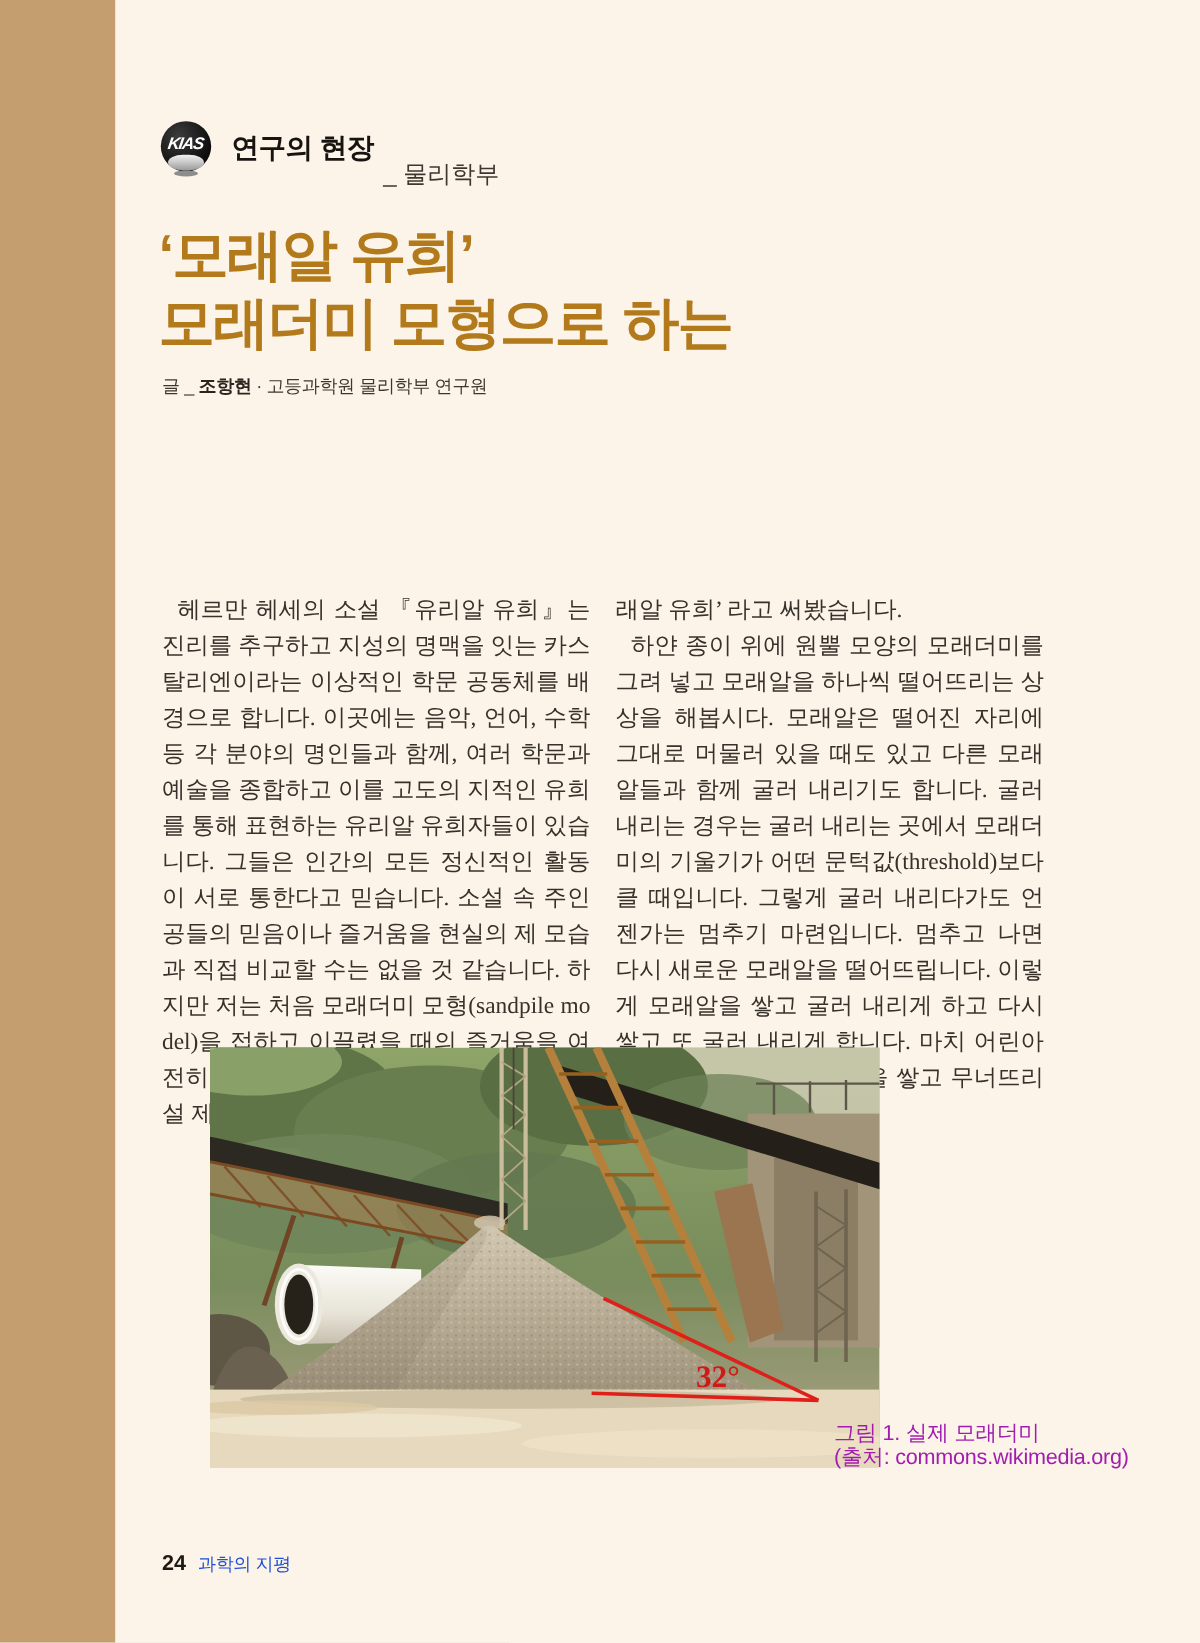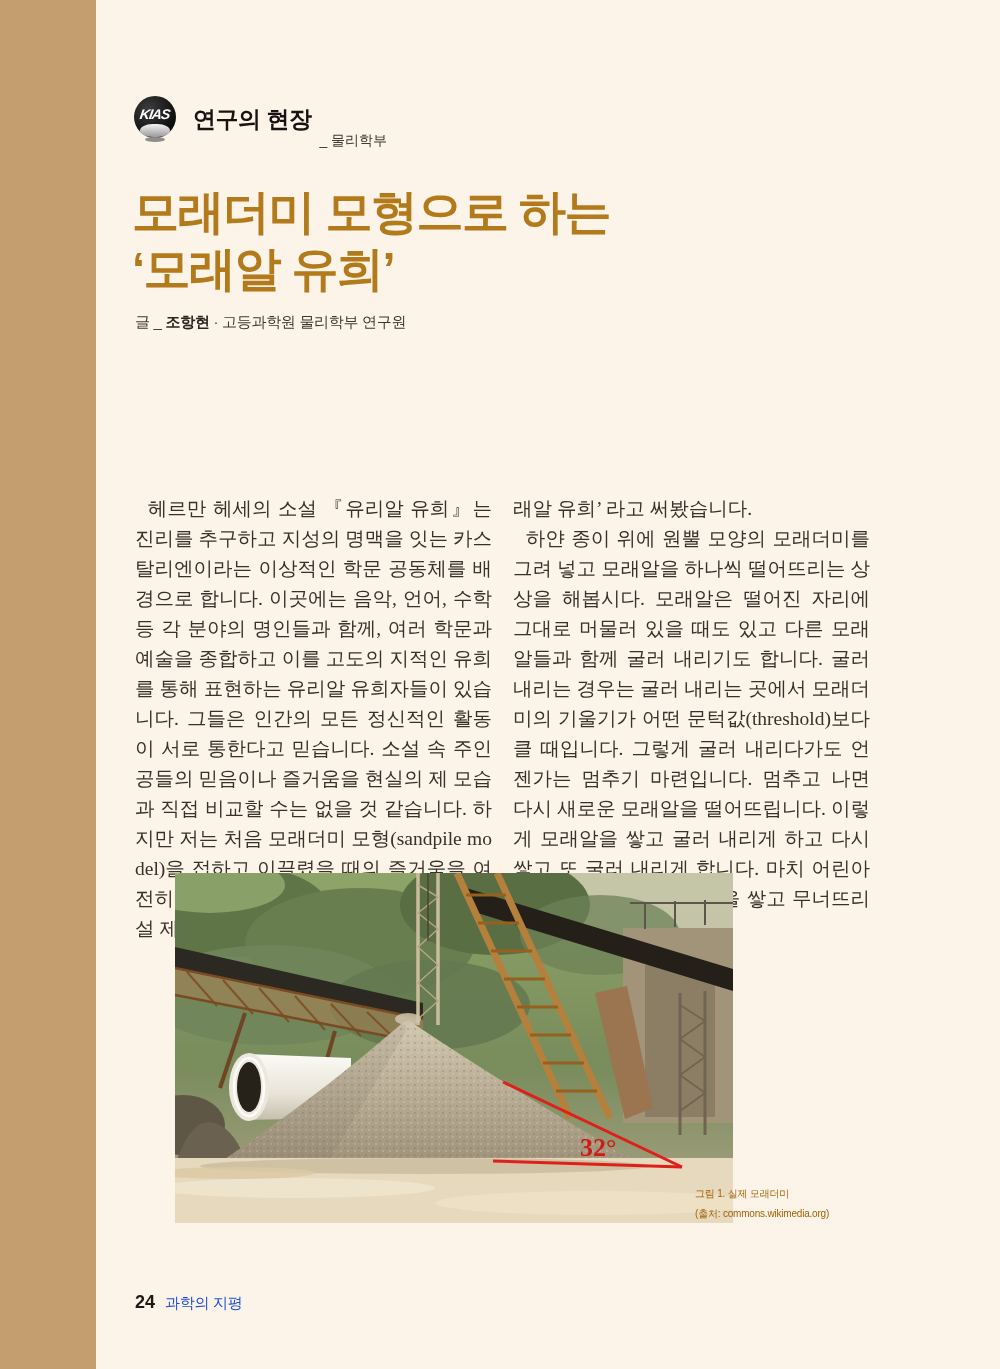--- a/index.html
+++ b/index.html
@@ -26,21 +26,21 @@
   .logo .ball span{
     position:relative;z-index:2;color:#fff;font-weight:bold;font-style:italic;
     font-size:14px;letter-spacing:-1px;transform:translateY(-3px) skewX(-8deg);
     font-family:"Liberation Sans",sans-serif;
   }
   .logo .stand{
     position:absolute;left:12px;bottom:0;width:20px;height:5px;border-radius:50%;
     background:#8d8d8d;
   }
   .section-title{margin-left:16px;font-size:23px;font-weight:800;color:#171310;letter-spacing:-0.5px;}
-  .department{margin-left:8px;font-size:14px;color:#3c3730;padding-top:8px;margin-top:36px;}
+  .department{margin-left:8px;font-size:20px;color:#3c3730;padding-top:8px;margin-top:36px;}
 
   
   .article-title{
     position:absolute;left:132px;top:183px;
     font-size:47px;line-height:57px;font-weight:800;letter-spacing:-1.5px;
     color:#b27a1b;
   }
 
   
   .byline{position:absolute;left:135px;top:313px;font-size:15px;color:#3c362e;letter-spacing:-0.3px;}
@@ -56,21 +56,21 @@
   .col{width:357px;}
   .col p{margin:0;}
   .col p.indent{text-indent:0.65em;}
   .lead-bold{font-weight:normal;}
 
   
   .figure{position:absolute;left:135px;top:873px;width:558px;height:350px;margin-left:40px;}
   .figure svg{display:block;width:558px;height:350px;}
   .caption{
     position:absolute;left:695px;top:1184px;width:280px;
-    font-size:10px;line-height:20px;color:#a16207;letter-spacing:-0.2px;
+    font-size:18px;line-height:20px;color:#a21caf;letter-spacing:-0.2px;
   }
 
   
   .footer{position:absolute;left:135px;top:1292px;display:flex;align-items:baseline;}
   .page-number{font-size:18px;font-weight:800;color:#1d1a15;text-align:right;}
   .magazine-title{margin-left:10px;font-size:15px;color:#1d4ed8;letter-spacing:-0.3px;}
 </style>
 </head>
 <body>
 
@@ -83,22 +83,22 @@
         <span>KIAS</span>
         <div class="cup"></div>
       </div>
       <div class="stand"></div>
     </div>
     <div class="section-title">연구의 현장</div>
     <div class="department">_ 물리학부</div>
   </div>
 
   <div class="article-title">
+    <div>‘모래알 유희’</div>
     <div>모래더미 모형으로 하는</div>
-    <div>‘모래알 유희’</div>
   </div>
 
   <div class="byline">
     <span>글 _</span>
     <span class="author">조항현</span>
     <span>· 고등과학원 물리학부 연구원</span>
   </div>
 
   <div class="columns">
     <div class="col">

